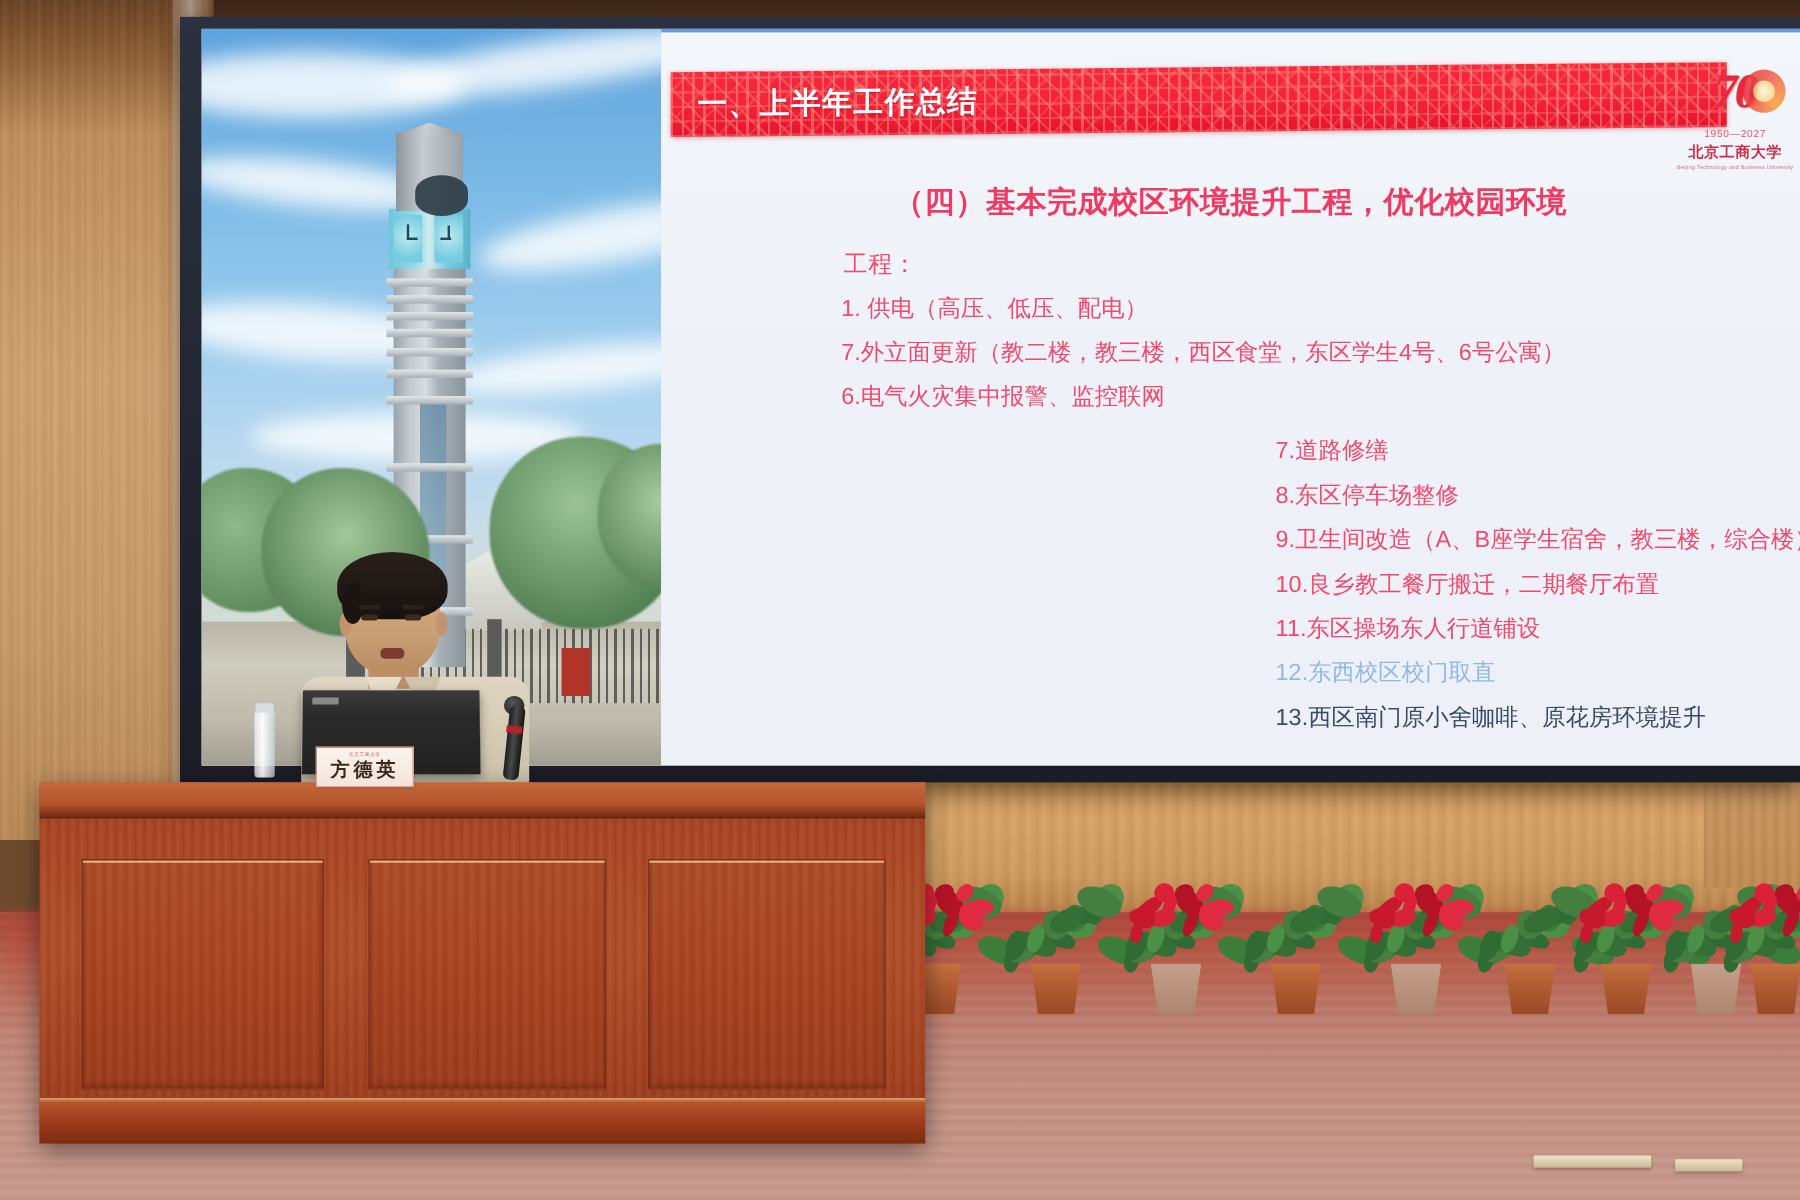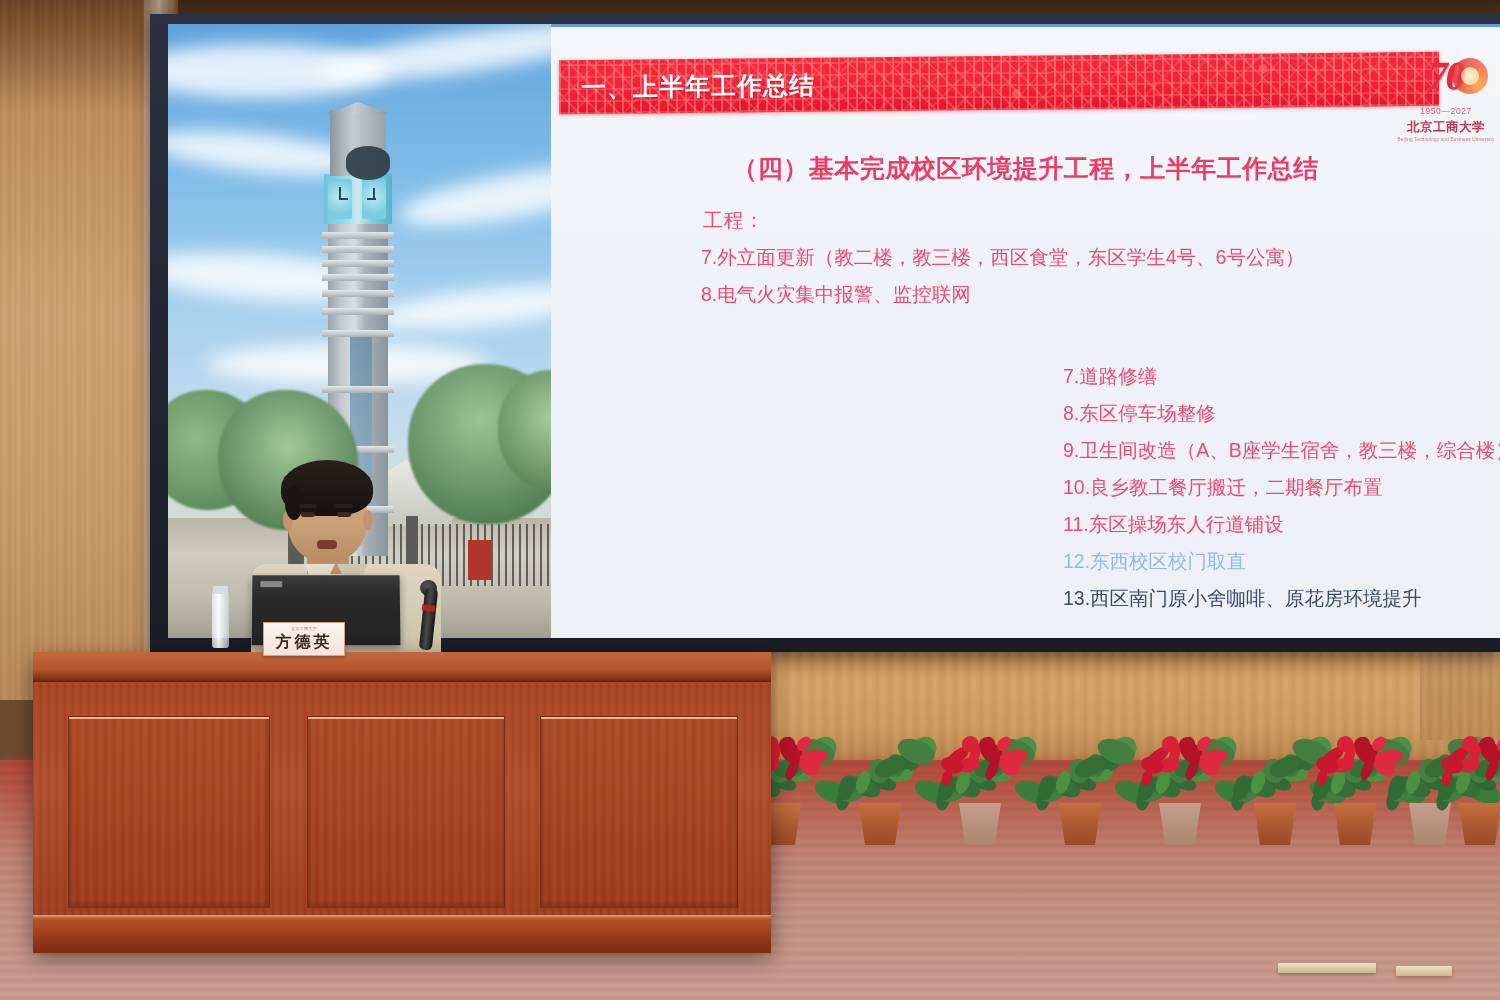--- a/index.html
+++ b/index.html
@@ -346,27 +346,28 @@
       <div class="logo">
         <div class="logo-70">
           <span>70</span>
           <div class="logo-swirl"></div>
         </div>
         <div class="logo-years">1950—2027</div>
         <div class="logo-cn">北京工商大学</div>
         <div class="logo-en">Beijing Technology and Business University</div>
       </div>
 
-      <div class="slide-title">（四）基本完成校区环境提升工程，上半年工作总结</div>
+      <div class="slide-title">（四）基本完成校区环境提升工程，优化校园环境</div>
 
       <div class="eng-head">工程：</div>
 
       <div class="col-left">
+        <div class="li">1. 供电（高压、低压、配电）</div>
         <div class="li">7.外立面更新（教二楼，教三楼，西区食堂，东区学生4号、6号公寓）</div>
-        <div class="li">8.电气火灾集中报警、监控联网</div>
+        <div class="li">6.电气火灾集中报警、监控联网</div>
       </div>
 
       <div class="col-right">
         <div class="li">7.道路修缮</div>
         <div class="li">8.东区停车场整修</div>
         <div class="li">9.卫生间改造（A、B座学生宿舍，教三楼，综合楼）</div>
         <div class="li">10.良乡教工餐厅搬迁，二期餐厅布置</div>
         <div class="li">11.东区操场东人行道铺设</div>
         <div class="li blue">12.东西校区校门取直</div>
         <div class="li dark">13.西区南门原小舍咖啡、原花房环境提升</div>

